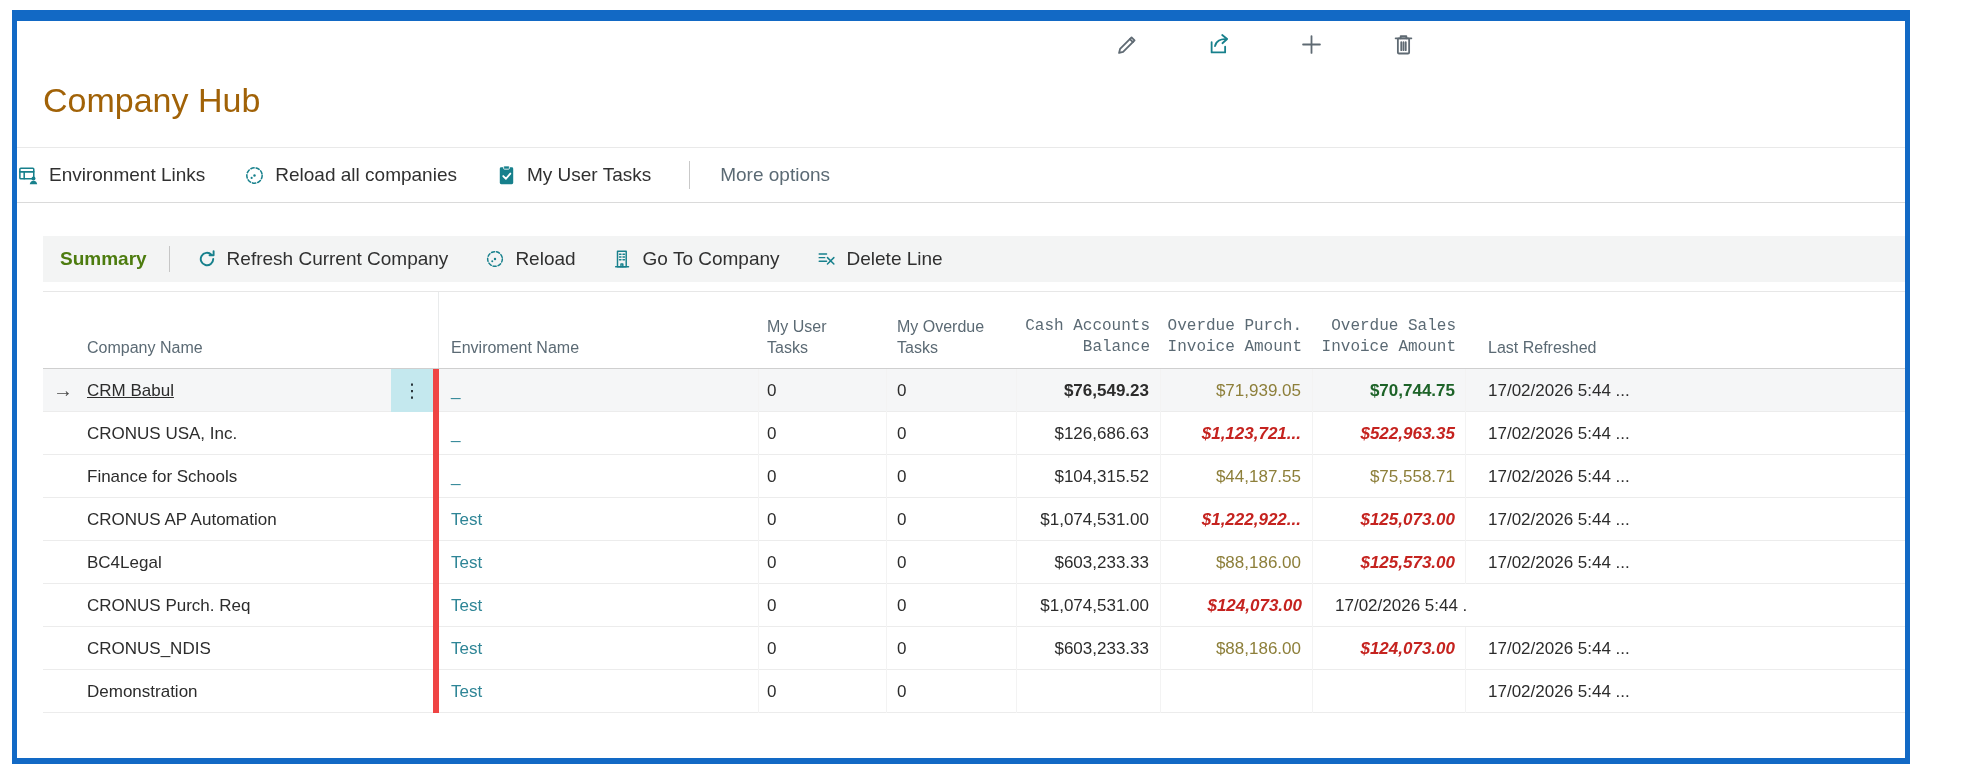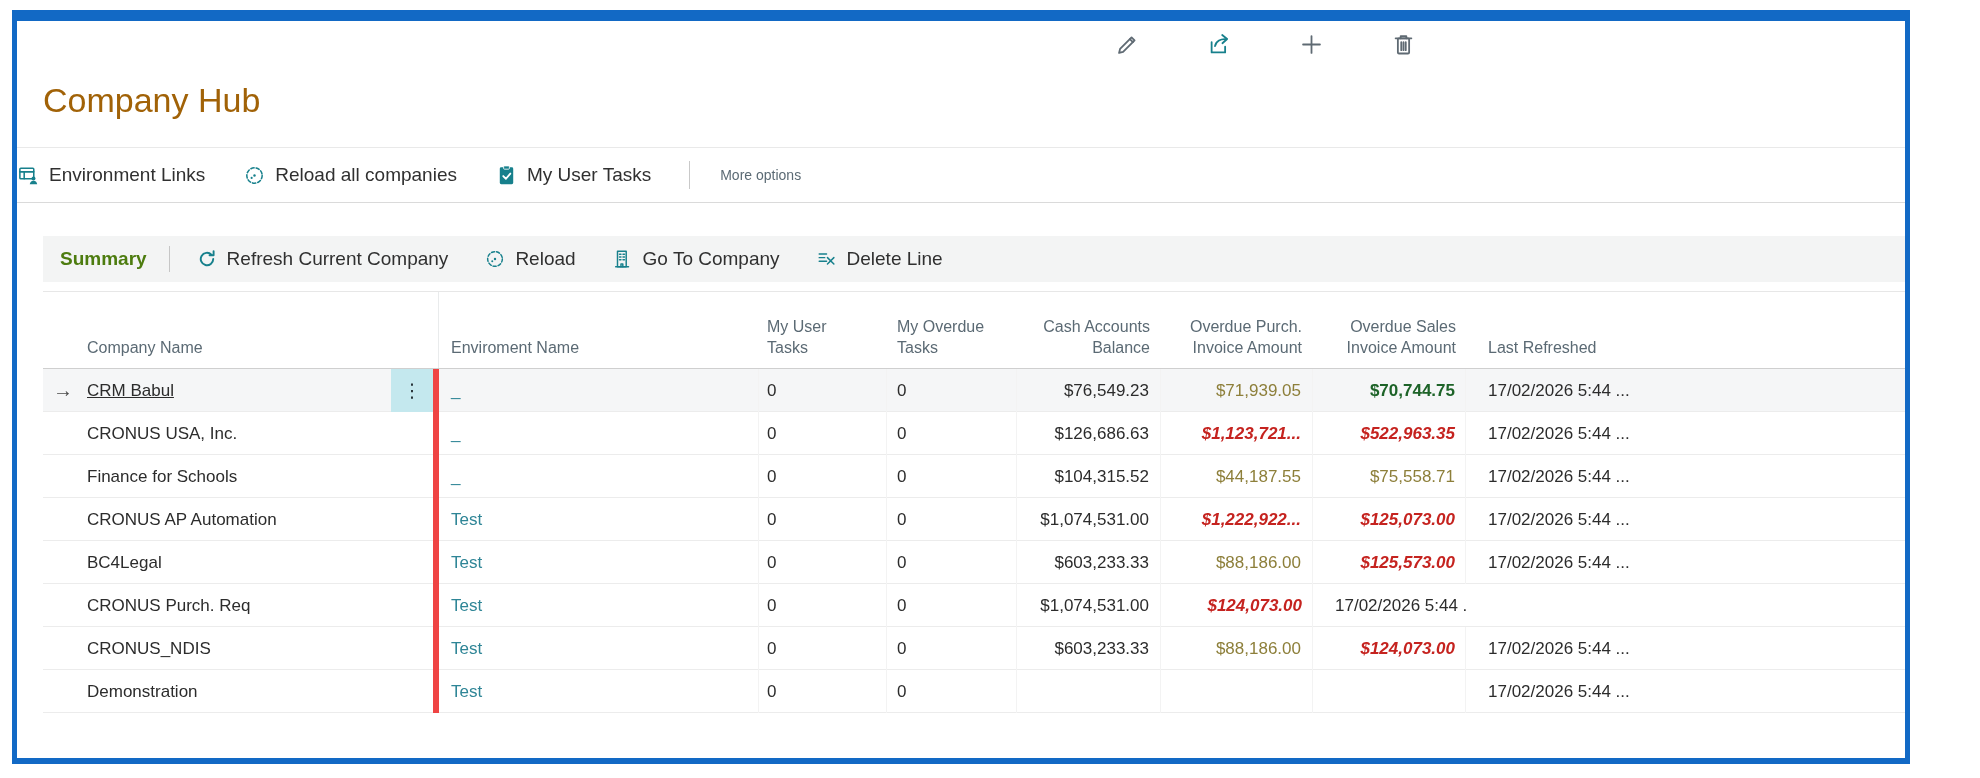--- a/index.html
+++ b/index.html
@@ -19,34 +19,34 @@
   .ic-teal { color:var(--icon_teal,#17808c); }
 
   .page-title { margin:18px 0 0 26px; font-size:34px; line-height:42px; font-weight:400; color:#a16207; }
 
   .divider-a { border-top:1px solid #e9e9e9; margin-top:26px; }
 
   .action-bar { height:54px; display:flex; align-items:center; border-bottom:1px solid #dadada; }
   .ab-item { display:flex; align-items:center; gap:9px; font-size:19px; color:#303030; margin-right:38px; cursor:pointer; white-space:nowrap; }
   .ab-item svg { width:23px; height:23px; color:var(--icon_teal,#17808c); }
   .ab-sep { width:1px; height:28px; background:#c9c9c9; }
-  .more-options { font-size:14px; color:var(--text_gray,#5b6a74); margin-left:30px; cursor:pointer; }
+  .more-options { font-size:19px; color:var(--text_gray,#5b6a74); margin-left:30px; cursor:pointer; }
 
   .summary-bar { margin:33px 0 0 26px; height:46px; background:var(--summary_bg,#f3f4f4); display:flex; align-items:center; padding-left:17px; }
   .sum-label { font-size:19px; font-weight:700; color:#4d7c0f; margin-right:22px; }
   .sum-sep { width:1px; height:26px; background:#c6c6c6; margin-right:26px; }
   .sum-btn { display:flex; align-items:center; gap:9px; font-size:19px; color:#303030; margin-right:36px; cursor:pointer; white-space:nowrap; }
   .sum-btn svg { width:22px; height:22px; color:var(--icon_teal,#17808c); }
 
   .grid { margin-left:26px; }
   .gridcols { display:grid; grid-template-columns:40px 356px 320px 128px 130px 144px 152px 153px 1fr; }
   .grid-header { border-top:1px solid #e7e7e7; border-bottom:1px solid #cfcfcf; height:78px; margin-top:9px; box-sizing:border-box; }
   .h-cell { display:flex; flex-direction:column; justify-content:flex-end; padding-bottom:10px; font-size:16px;
             color:var(--text_gray,#5b6a74); line-height:21px; box-sizing:border-box; white-space:nowrap; cursor:pointer; }
-  .h-right { align-items:flex-end; }
+  .h-right { align-items:flex-end;font-family:Liberation Mono, monospace; }
 
   .t-row { height:43px; border-bottom:1px solid #ececec; align-items:center; font-size:17px; color:#2c2c2c;
            box-sizing:border-box; background:#fff; }
   .t-row.selected { background:var(--row_selected_bg,#f5f6f7); }
   .t-row > div { white-space:nowrap; overflow:hidden; box-sizing:border-box; }
 
   .c-arrow { text-align:center; font-size:20px; color:#4a4a4a; }
   .c-company { padding-left:4px; height:43px; display:flex; align-items:center; position:relative; border-right:6px solid #ef4444; }
   .c-env { padding-left:12px; border-right:1px solid #f3f3f3; height:43px; line-height:43px; }
   .c-user { padding-left:8px; border-right:1px solid #f3f3f3; height:43px; line-height:43px; }
@@ -240,21 +240,21 @@
     <div id="grid-body">
         <div class="gridcols t-row selected">
           <div class="c-arrow">→</div>
           <div class="c-company">
             <span class="company-link u">CRM Babul</span>
             <span class="dots-btn">⋮</span>
           </div>
           <div class="c-env"><span class="env-link">_</span></div>
           <div class="c-user">0</div>
           <div class="c-overdue">0</div>
-          <div class="c-cash"><span class="st-normal" style="color: rgb(44, 44, 44);">$76,549.23</span></div>
+          <div class="c-cash"><span class="st-normal" style="color: rgb(44, 44, 44); font-weight: bold;">$76,549.23</span></div>
           <div class="c-purch"><span class="st-ambiguous" style="color: rgb(141, 127, 58);">$71,939.05</span></div>
           <div class="c-sales"><span class="st-favorable" style="color: rgb(29, 99, 40);">$70,744.75</span></div>
           <div class="c-refreshed">17/02/2026 5:44 ...</div>
         </div>
         <div class="gridcols t-row">
           <div class="c-arrow"></div>
           <div class="c-company">
             <span class="company-link">CRONUS USA, Inc.</span>
           </div>
           <div class="c-env"><span class="env-link">_</span></div>

